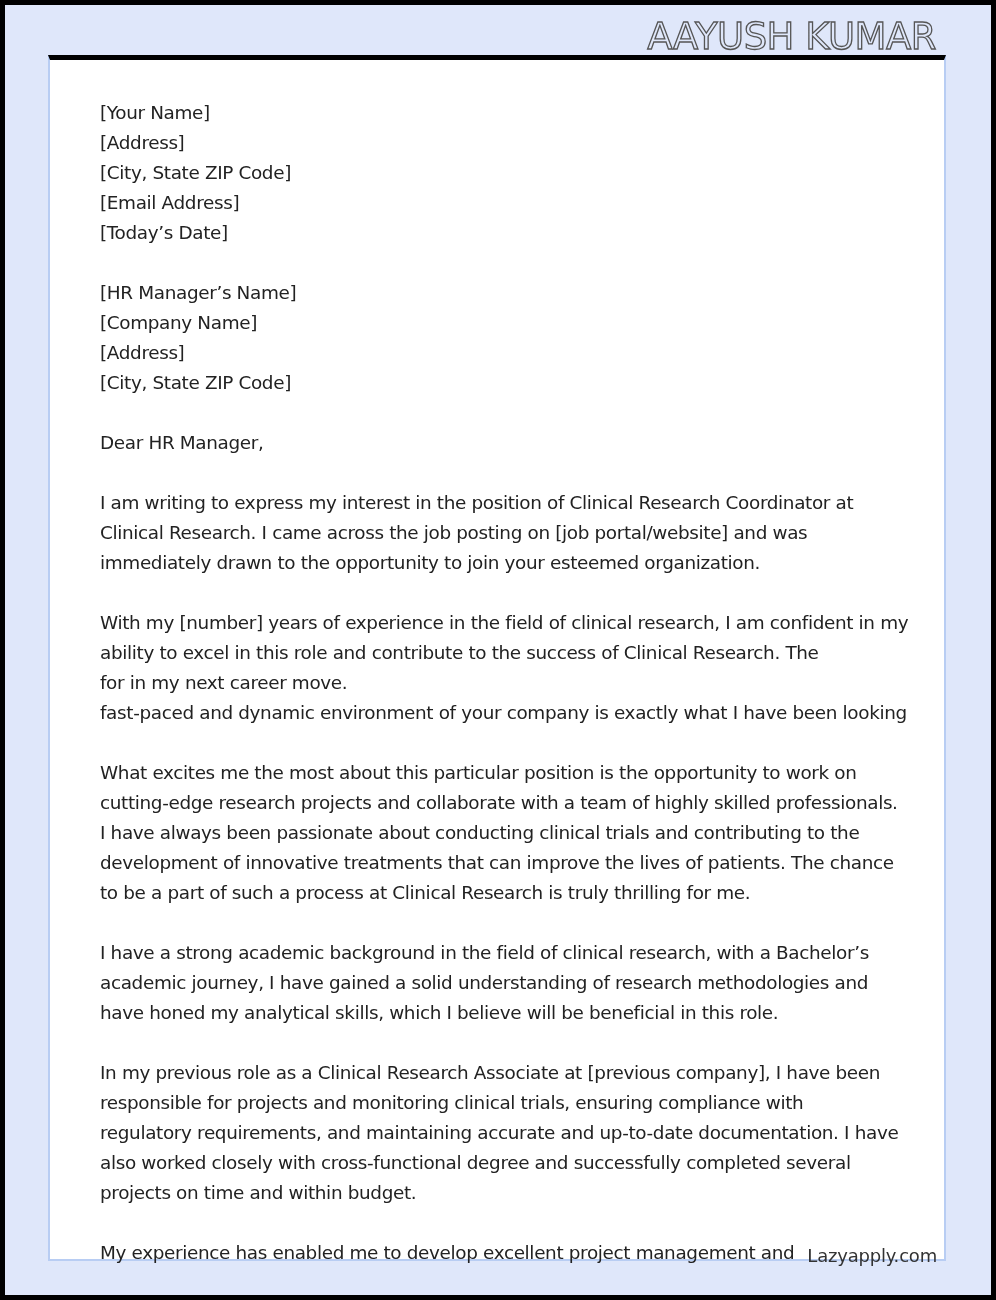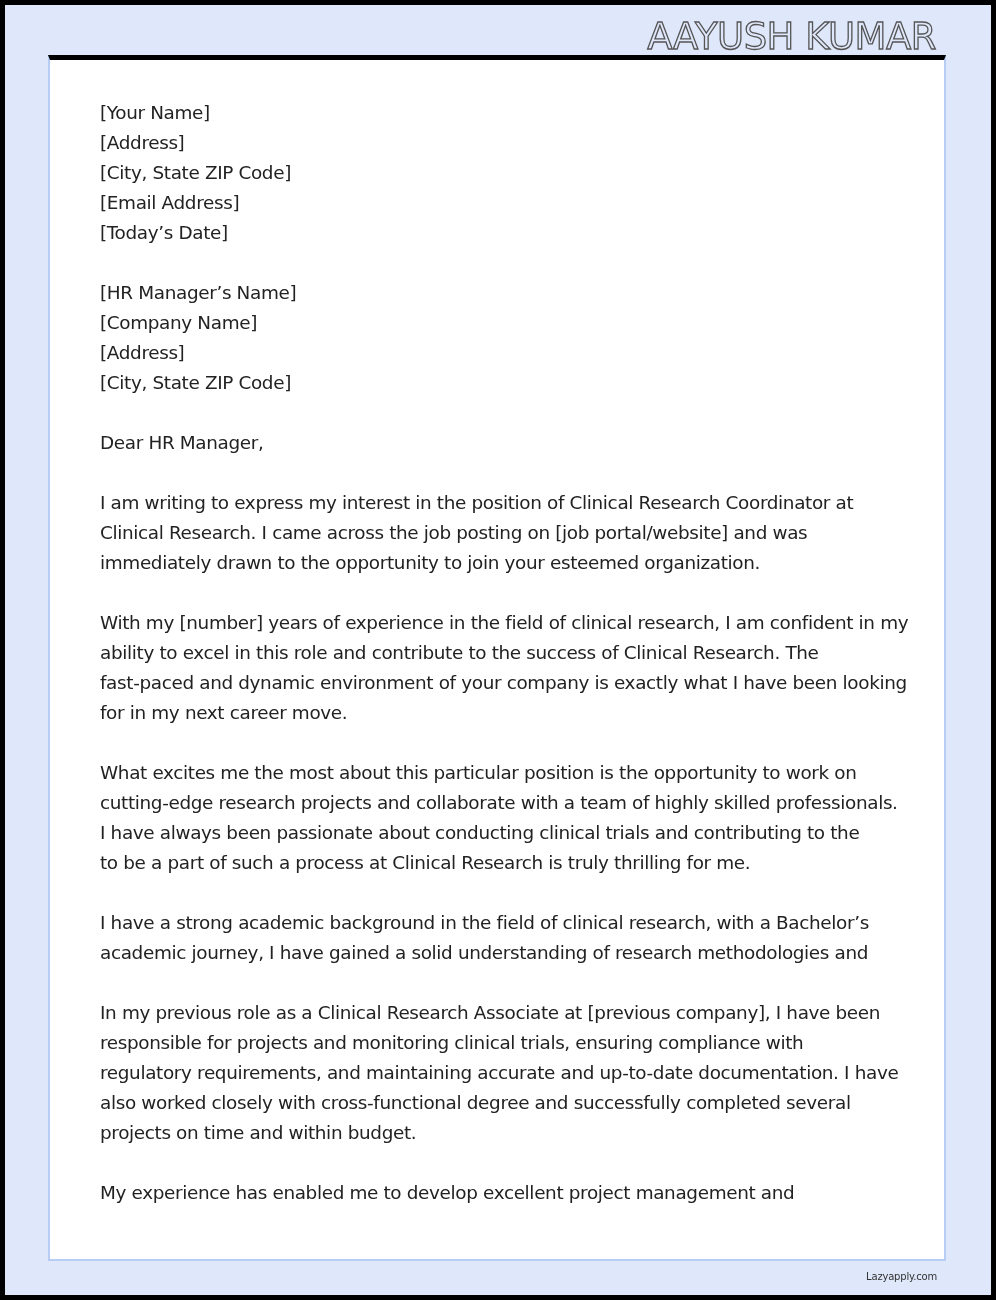--- a/index.html
+++ b/index.html
@@ -28,21 +28,21 @@
     .letter {
       position: absolute; left: 95px; top: 93px; width: 810px;
       font-size: 18.4px; line-height: 30px; color: #222;
       letter-spacing: -0.35px;
     }
     .letter .line { display: block; white-space: nowrap; }
     .letter .gap { display: block; height: 30px; }
     .letter p { margin: 0 4px 30px 0; }
     .watermark {
       position: absolute; right: 54px; top: 1240px;
-      font-size: 10px; color: #333; letter-spacing: -0.2px; margin-top: 26px;
+      font-size: 18px; color: #333; letter-spacing: -0.2px;
     }
   </style>
 </head>
 <body>
 
 <div class="frame">
   <div class="name-heading">AAYUSH KUMAR</div>
   <div class="paper"></div>
 
   <div class="letter">
@@ -66,32 +66,34 @@
       </p>
 
     <p>
       <span class="line">I am writing to express my interest in the position of Clinical Research Coordinator at</span>
       <span class="line">Clinical Research. I came across the job posting on [job portal/website] and was</span>
       <span class="line">immediately drawn to the opportunity to join your esteemed organization.</span>
     </p>
     <p>
       <span class="line">With my [number] years of experience in the field of clinical research, I am confident in my</span>
       <span class="line">ability to excel in this role and contribute to the success of Clinical Research. The</span>
+      <span class="line">for in my next career move.</span>
       <span class="line">fast-paced and dynamic environment of your company is exactly what I have been looking</span>
-      <span class="line">for in my next career move.</span>
     </p>
     <p>
       <span class="line">What excites me the most about this particular position is the opportunity to work on</span>
       <span class="line">cutting-edge research projects and collaborate with a team of highly skilled professionals.</span>
       <span class="line">I have always been passionate about conducting clinical trials and contributing to the</span>
+      <span class="line">development of innovative treatments that can improve the lives of patients. The chance</span>
       <span class="line">to be a part of such a process at Clinical Research is truly thrilling for me.</span>
     </p>
     <p>
       <span class="line">I have a strong academic background in the field of clinical research, with a Bachelor’s</span>
       <span class="line">academic journey, I have gained a solid understanding of research methodologies and</span>
+      <span class="line">have honed my analytical skills, which I believe will be beneficial in this role.</span>
     </p>
     <p>
       <span class="line">In my previous role as a Clinical Research Associate at [previous company], I have been</span>
       <span class="line">responsible for projects and monitoring clinical trials, ensuring compliance with</span>
       <span class="line">regulatory requirements, and maintaining accurate and up-to-date documentation. I have</span>
       <span class="line">also worked closely with cross-functional degree and successfully completed several</span>
       <span class="line">projects on time and within budget.</span>
     </p>
     <p>
       <span class="line">My experience has enabled me to develop excellent project management and</span>

